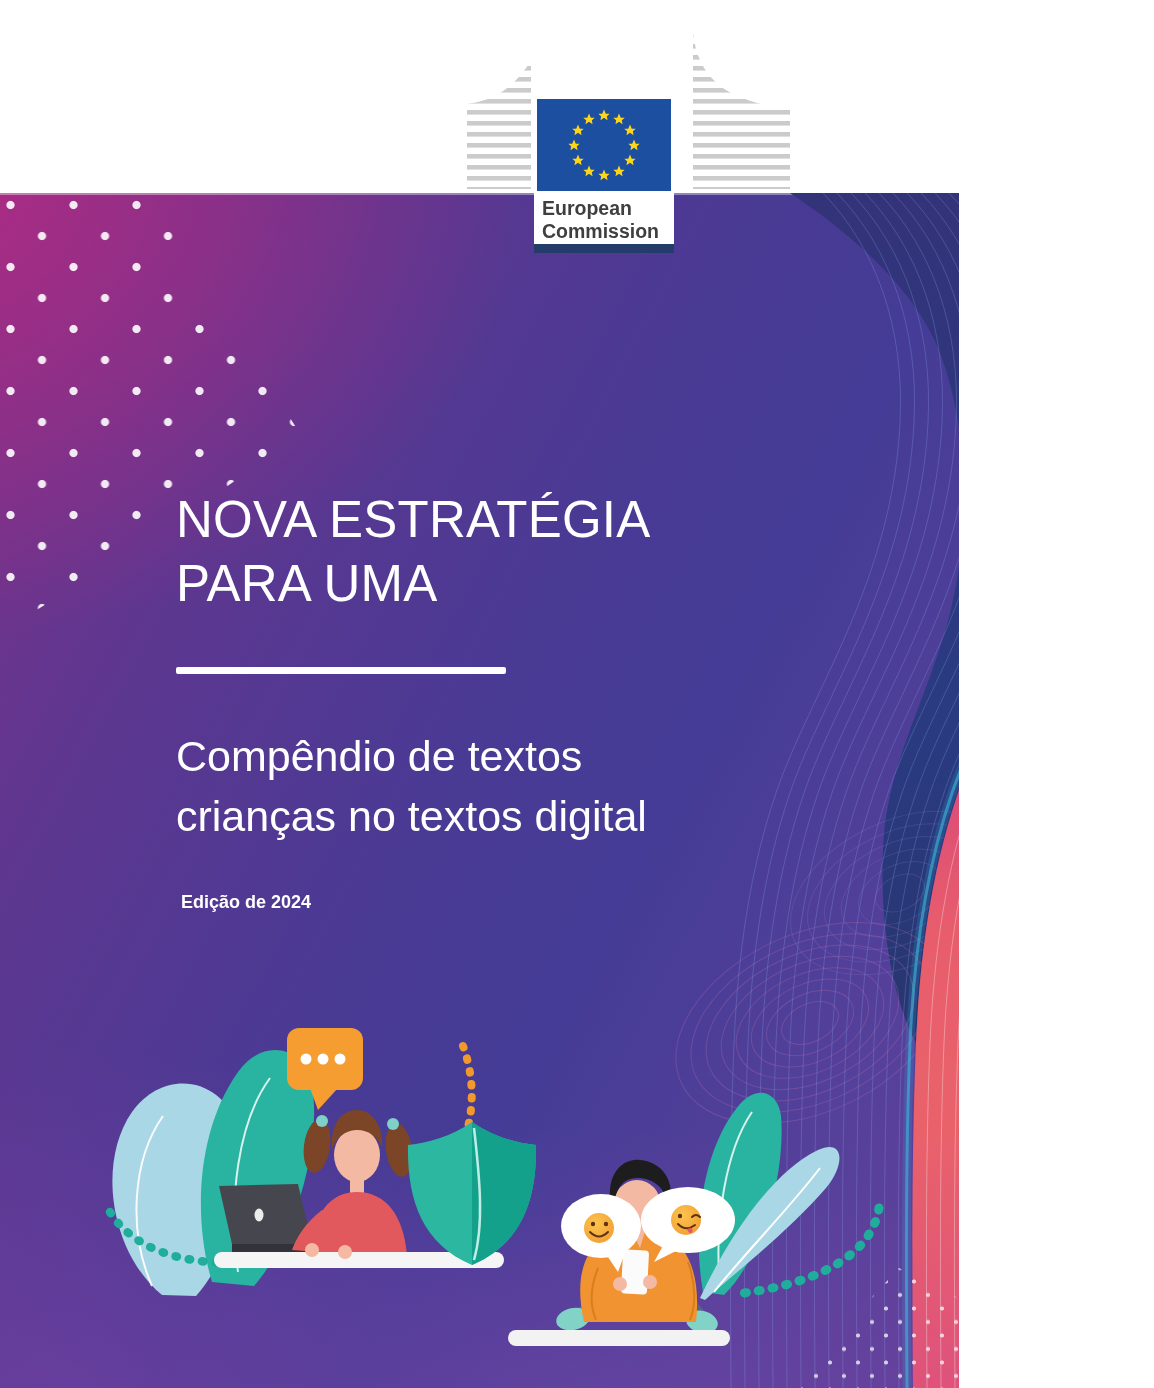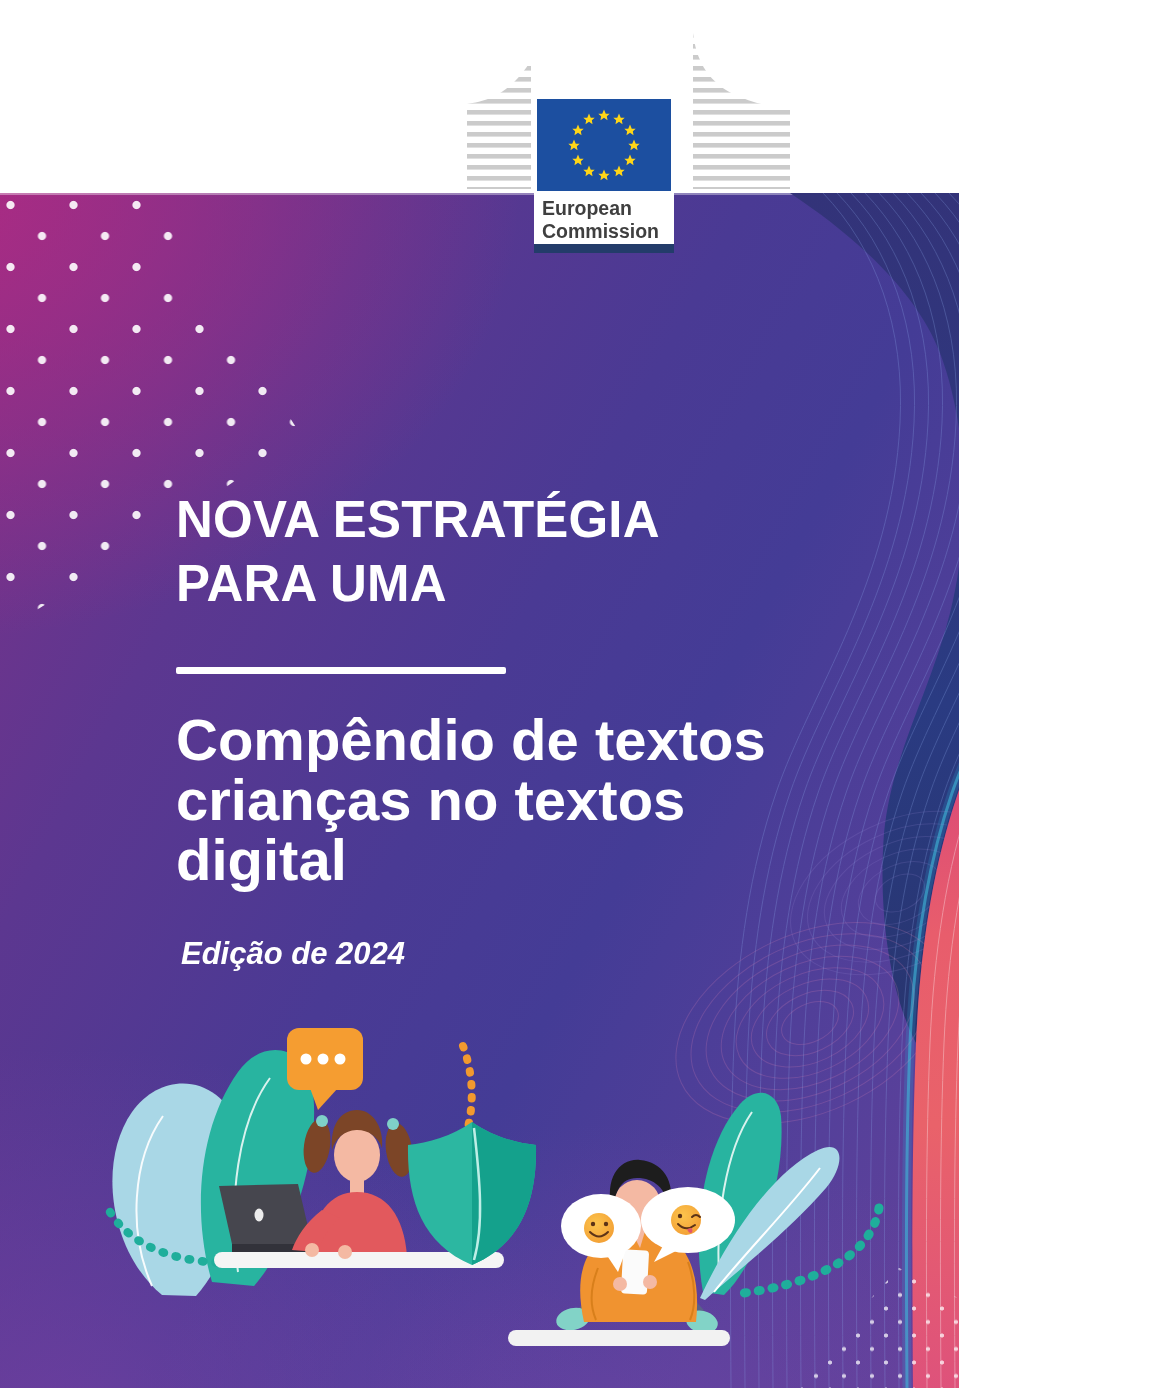--- a/index.html
+++ b/index.html
@@ -33,24 +33,24 @@
     clip-path:polygon(0 0,46% 0,94% 51%,50% 72%,5% 91%,0 91%);}
   #dots-small{position:absolute;left:788px;top:1075px;width:300px;height:120px;opacity:.8;z-index:4;
     background-image:
       radial-gradient(circle, rgba(255,255,255,.9) 1.7px, rgba(255,255,255,0) 2.4px),
       radial-gradient(circle, rgba(255,255,255,.9) 1.7px, rgba(255,255,255,0) 2.4px);
     background-size:28px 27px,28px 27px;
     background-position:0 0,14px 13.5px;
     clip-path:polygon(37% 0,100% 80%,100% 100%,0 100%);}
   
   #textblock{position:absolute;left:176px;top:295px;width:640px;color:#fff;z-index:5;}
-  #title{font-size:51px;line-height:64px;font-weight:700;letter-spacing:.2px;}
+  #title{font-size:51px;line-height:64px;font-weight:400;letter-spacing:.2px;}
   #rule{width:330px;height:7px;background:#fff;border-radius:2px;margin:51px 0 0 0;}
-  #subtitle{font-size:58px;line-height:60px;font-weight:700;margin-top:36px;}
-  #edition{font-size:31px;font-weight:700;font-style:italic;margin-top:46px;margin-left:5px;}
+  #subtitle{font-size:43px;line-height:60px;font-weight:400;margin-top:52px;}
+  #edition{font-size:18px;font-weight:700;margin-top:46px;margin-left:5px;}
   
   #illus-svg{position:absolute;left:0;top:807px;width:1154px;height:388px;z-index:5;}
 </style>
 </head>
 <body>
 
 <div id="page">
 
   <div id="header">
     <svg id="stripes-svg" viewBox="440 25 370 170">

